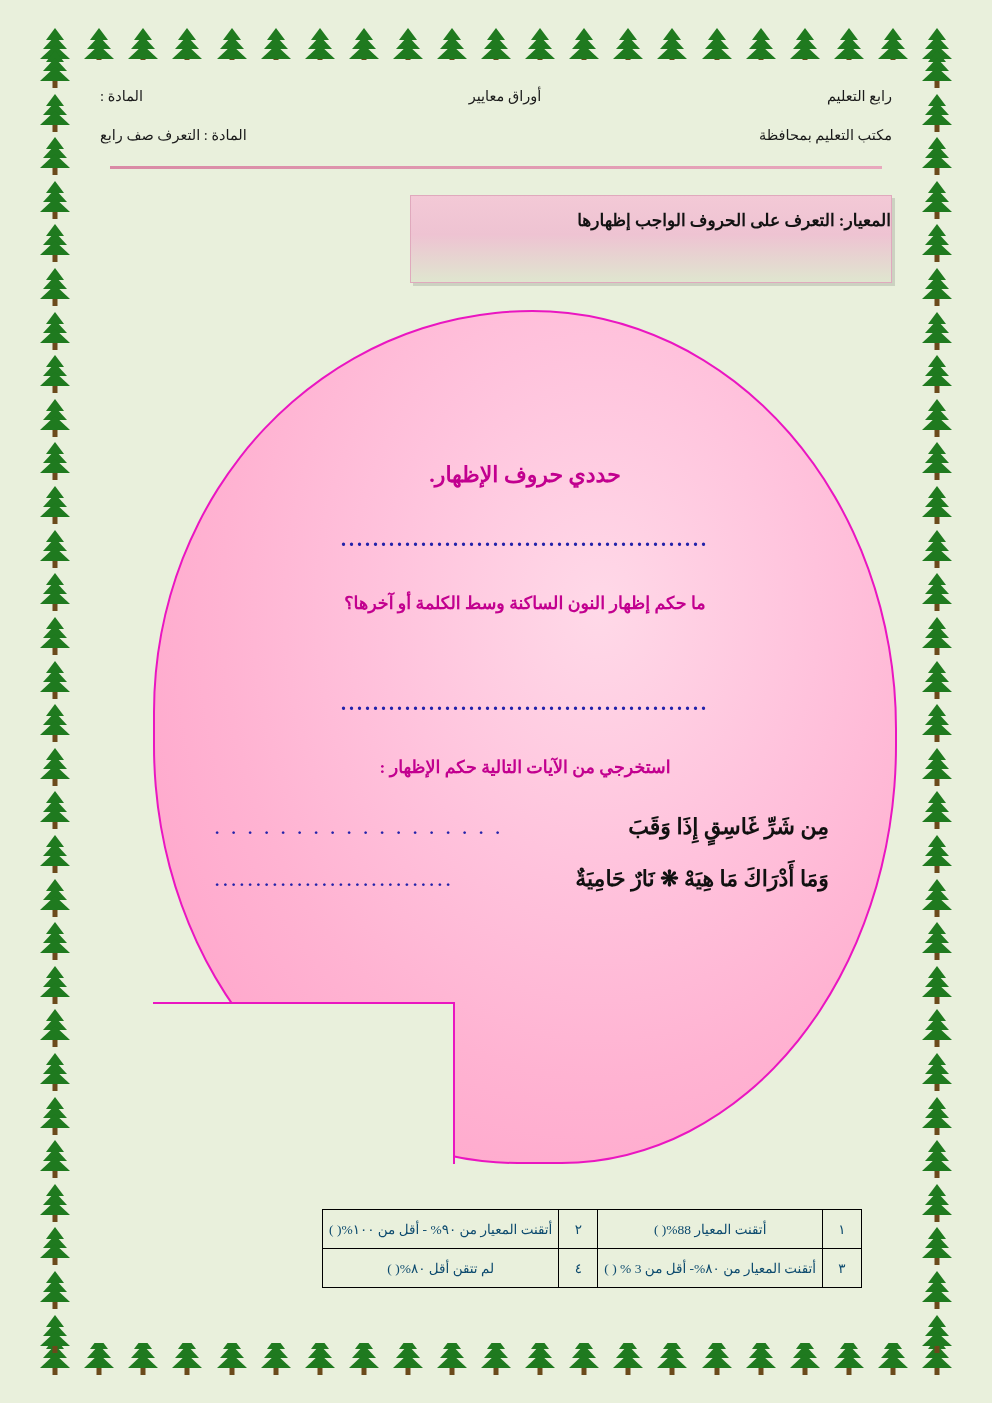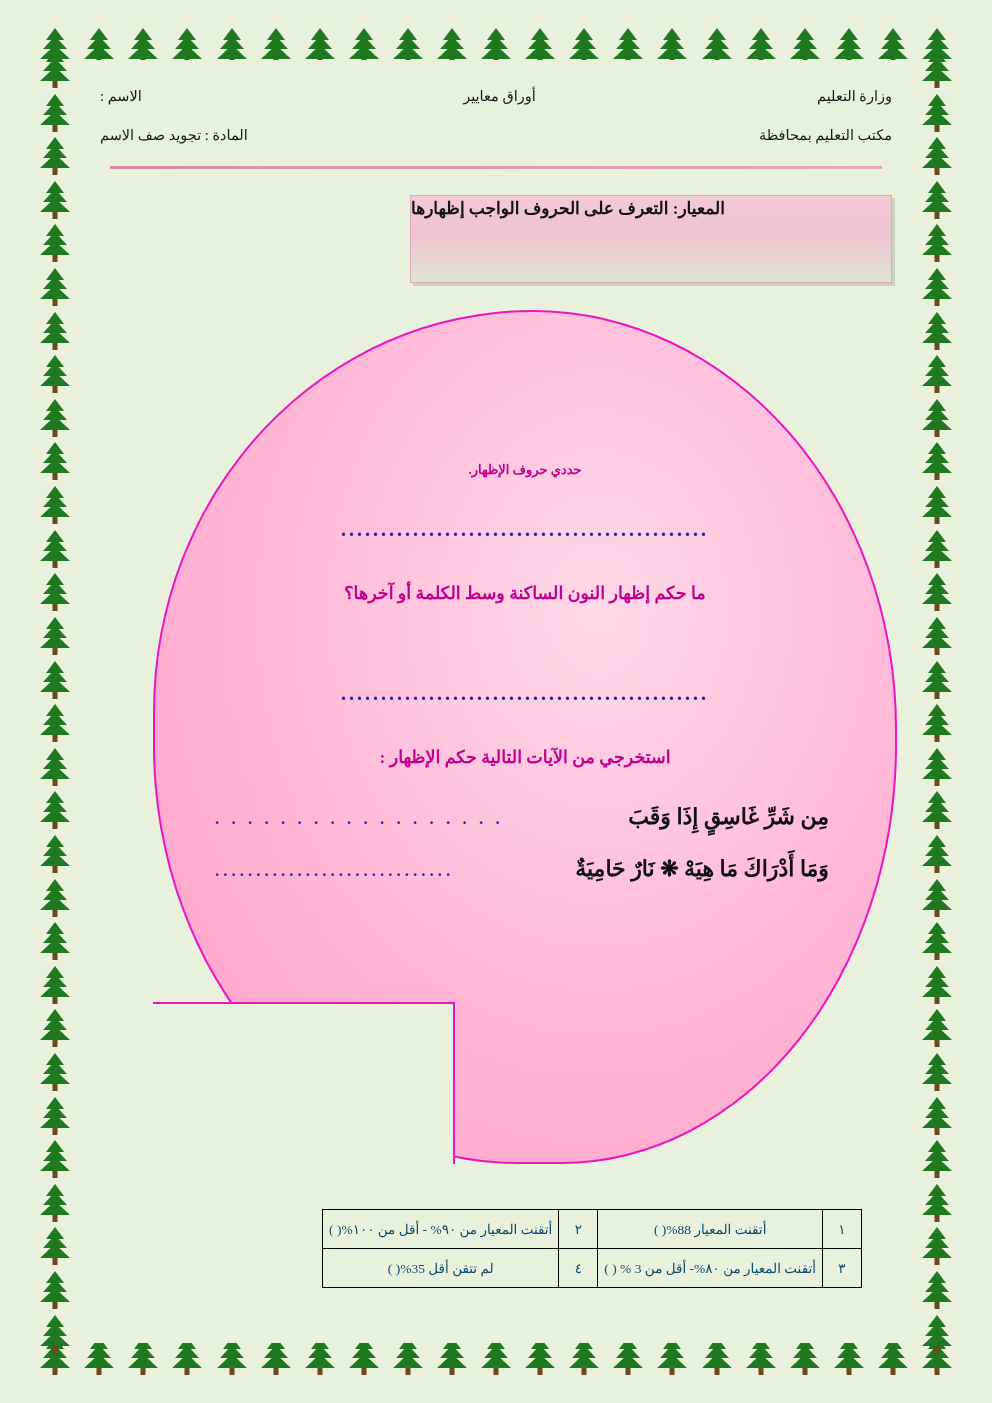--- a/index.html
+++ b/index.html
@@ -102,22 +102,22 @@
     padding: 26px 22px 0 22px;
   }
   .banner {
     width: 482px;
     height: 88px;
     background: linear-gradient(to bottom, #f3c9d6 0%, #eec3d2 45%, #dfe6cf 100%);
     border: 1px solid #e0a9bd;
     box-shadow: 3px 3px 0 rgba(0,0,0,0.12);
     display: flex;
     align-items: flex-start;
-    justify-content: flex-end;
-    padding-top: 2px;
+    justify-content: flex-start;
+    padding-top: 14px;
     box-sizing: border-box;
   }
   .banner span {
     font-size: 17px;
     font-weight: bold;
     color: #121212;
   }
 
   
   .blob {
@@ -142,21 +142,21 @@
     border-radius: 0 0 0 0;
   }
   .blob-inner {
     position: absolute;
     inset: 0;
     padding: 150px 60px 0 60px;
     box-sizing: border-box;
     text-align: center;
   }
   .q-title {
-    font-size: 13px;
+    font-size: 22px;
     font-weight: bold;
     color: #c2008f;
     margin: 0 0 40px 0;
   }
   .dots {
     color: #2222aa;
     font-size: 20px;
     letter-spacing: 3px;
     font-weight: bold;
     margin: 0 auto 42px auto;
@@ -844,27 +844,27 @@
       <i class="t2"></i>
       <i class="t3"></i>
       <b></b>
     </div>
 </div>
 
 <div class="page">
 
   <div class="hdr">
     <div class="hdr-row">
-      <div class="hdr-cell">وزارة التعليم</div>
+      <div class="hdr-cell">رابع التعليم</div>
       <div class="hdr-cell mid">أوراق معايير</div>
-      <div class="hdr-cell">الاسم :</div>
+      <div class="hdr-cell">المادة :</div>
     </div>
     <div class="hdr-row">
       <div class="hdr-cell">مكتب التعليم بمحافظة</div>
-      <div class="hdr-cell">المادة : تجويد صف الاسم</div>
+      <div class="hdr-cell">المادة : التعرف صف رابع</div>
     </div>
     <div class="hdr-rule"></div>
   </div>
 
   <div class="banner-wrap">
     <div class="banner">
       <span>المعيار: التعرف على الحروف الواجب إظهارها</span>
     </div>
   </div>
 
@@ -894,18 +894,18 @@
         <tr>
       <td class="num">١</td>
       <td class="txt">أتقنت المعيار 88%(          )</td>
       <td class="num">٢</td>
       <td class="txt">أتقنت المعيار من ٩٠%  - أقل من ١٠٠%(     )</td>
     </tr>
     <tr>
       <td class="num">٣</td>
       <td class="txt">أتقنت المعيار من ٨٠%- أقل من 3 % (     )</td>
       <td class="num">٤</td>
-      <td class="txt">لم تتقن أقل  35%(        )</td>
+      <td class="txt">لم تتقن أقل  ٨٠%(        )</td>
     </tr>
   </tbody>
     </table>
 
 </div>
 
 </body></html>

